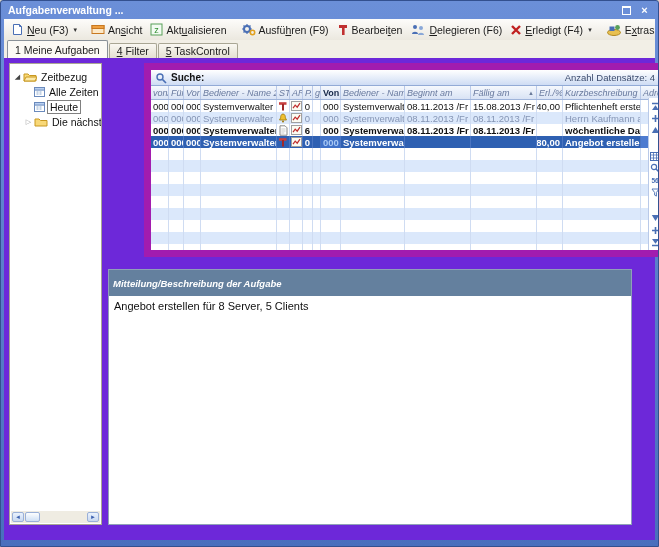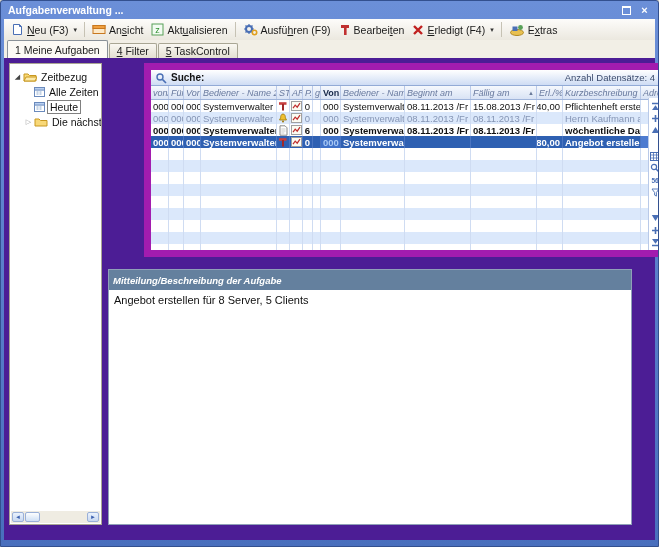--- a/index.html
+++ b/index.html
@@ -19,21 +19,21 @@
   .tbtn u{text-decoration:underline;}
   .sep{width:1px;height:15px;background:#c6c2b4;margin:0 3px;}
   .dd{font-size:7px;color:#333;margin-left:2px;}
   .ic{display:inline-flex;align-items:center;justify-content:center;}
   
   .tabstrip{position:absolute;left:0;right:0;top:21px;height:18px;display:flex;align-items:flex-end;padding:0 3px;background:#f2efe6;}
   .tab{font-size:10.5px;padding:0 7px;border:1px solid #a9a694;border-bottom:none;height:14px;display:flex;
        align-items:center;margin-right:1px;border-radius:2px 2px 0 0;color:#222;background:linear-gradient(#faf8f2,#e4e0d2);white-space:nowrap;}
   .tab u{text-decoration:underline;}
   .tab.active{background:#fcfaf5;border-color:#8a9198;height:17px;z-index:2;}
-  .content{position:absolute;left:0;right:0;top:39px;bottom:0;background:#4c1d95;}
+  .content{position:absolute;left:0;right:0;top:39px;bottom:0;background:#6d28d9;}
   
   .tree{position:absolute;left:5px;top:5px;width:93px;height:462px;background:#fff;border:1px solid #a9a694;
         box-sizing:border-box;overflow:hidden;padding-top:5px;}
   .titem{display:flex;align-items:center;height:15px;white-space:nowrap;font-size:10.5px;color:#111;}
   .caret{width:11px;text-align:center;font-size:7px;color:#444;flex-shrink:0;}
   .tlabel{padding:0 2px;margin-left:2px;}
   .tsel{border:1px solid #808080;background:#fff;}
   .tscroll{position:absolute;left:1px;right:1px;bottom:1px;height:12px;background:#efece2;display:flex;align-items:center;padding:0 1px;}
   .sarrow{width:12px;height:10px;background:linear-gradient(#eaf2fd,#c8d8f0);border:1px solid #9ab0d8;border-radius:2px;
           font-size:6px;color:#3a5fae;display:flex;align-items:center;justify-content:center;box-sizing:border-box;}
@@ -64,21 +64,21 @@
   .cell.center{justify-content:center;}
   .grow.selected .cell.hl1{background:#3f71c8;color:#a9c9f4;}
   .grow.selected .cell.hl2{background:#4d7bd0;}
   .nav{position:absolute;right:0;top:28px;bottom:0;width:13px;border-left:1px solid #b9c9e8;background:#fff;
        display:flex;flex-direction:column;align-items:center;padding:2px 0;box-sizing:border-box;}
   .nitem{height:10px;display:flex;align-items:center;justify-content:center;margin:1px 0;}
   .ndigits{font-size:6.5px;color:#4a6fb5;font-weight:bold;}
   .nspace{flex:1;}
   
   .msg{position:absolute;left:104px;top:211px;width:524px;height:256px;background:#fff;border:1px solid #8fa0b8;box-sizing:border-box;}
-  .msghead{height:20px;background:#64809e;color:#fff;font-size:9.5px;font-weight:bold;font-style:italic;
+  .msghead{height:26px;background:#64809e;color:#fff;font-size:9.5px;font-weight:bold;font-style:italic;
            display:flex;align-items:center;padding:0 4px;}
   .msgbody{padding:4px 5px;font-size:11px;color:#101010;}
 </style>
 </head>
 <body>
 
 <div class="window">
   <div class="titlebar">
     <span>Aufgabenverwaltung ...</span>
     <span class="controls">
@@ -134,20 +134,31 @@
           <span class="ic">
             <svg width="12" height="13">
               <rect x="2" y="2" width="8" height="3" fill="#c03030"></rect>
               <rect x="5" y="4" width="2.6" height="8" fill="#c03030"></rect>
             </svg>
           </span>
           <span>Bearbei<u>t</u>en</span>
         </div>
         <div class="tbtn">
           <span class="ic">
+            <svg width="16" height="13">
+              <circle cx="5" cy="4" r="2" fill="#4a6fb5"></circle>
+              <path d="M2 11c0-3 6-3 6 0z" fill="#4a6fb5"></path>
+              <circle cx="11" cy="5" r="2" fill="#8aa8d8"></circle>
+              <path d="M8 12c0-3 6-3 6 0z" fill="#8aa8d8"></path>
+            </svg>
+          </span>
+          <span><u>D</u>elegieren (F6)</span>
+        </div>
+        <div class="tbtn">
+          <span class="ic">
             <svg width="12" height="12">
               <path d="M2 2L10 10M10 2L2 10" stroke="#c02020" stroke-width="2.4"></path>
             </svg>
           </span>
           <span><u>E</u>rledigt (F4)</span>
           <span class="dd">▾</span>
         </div>
         <div class="sep"></div>
         <div class="tbtn">
           <span class="ic">

